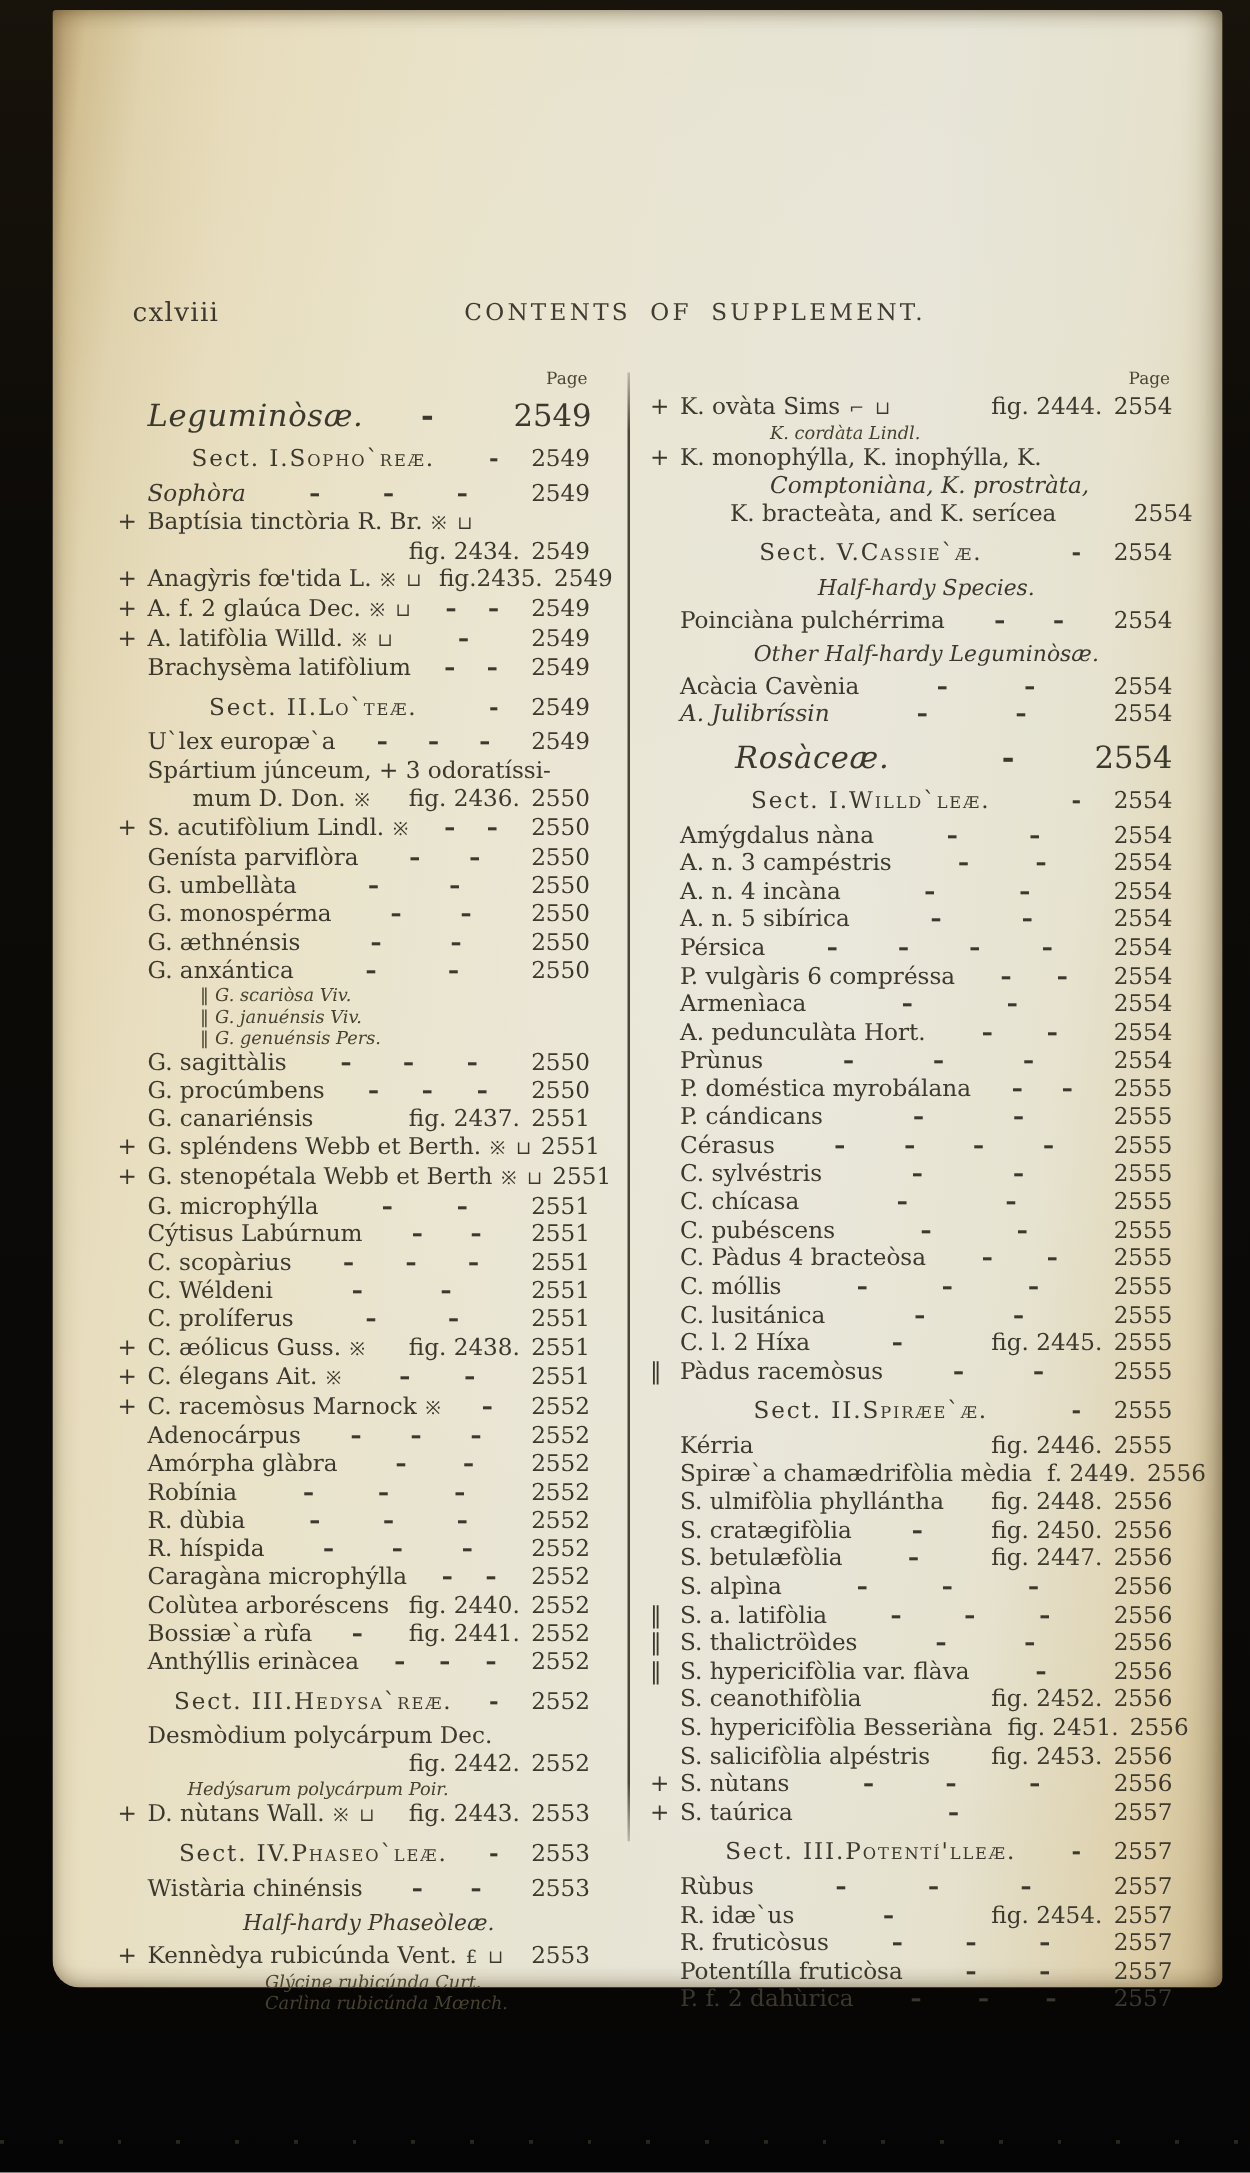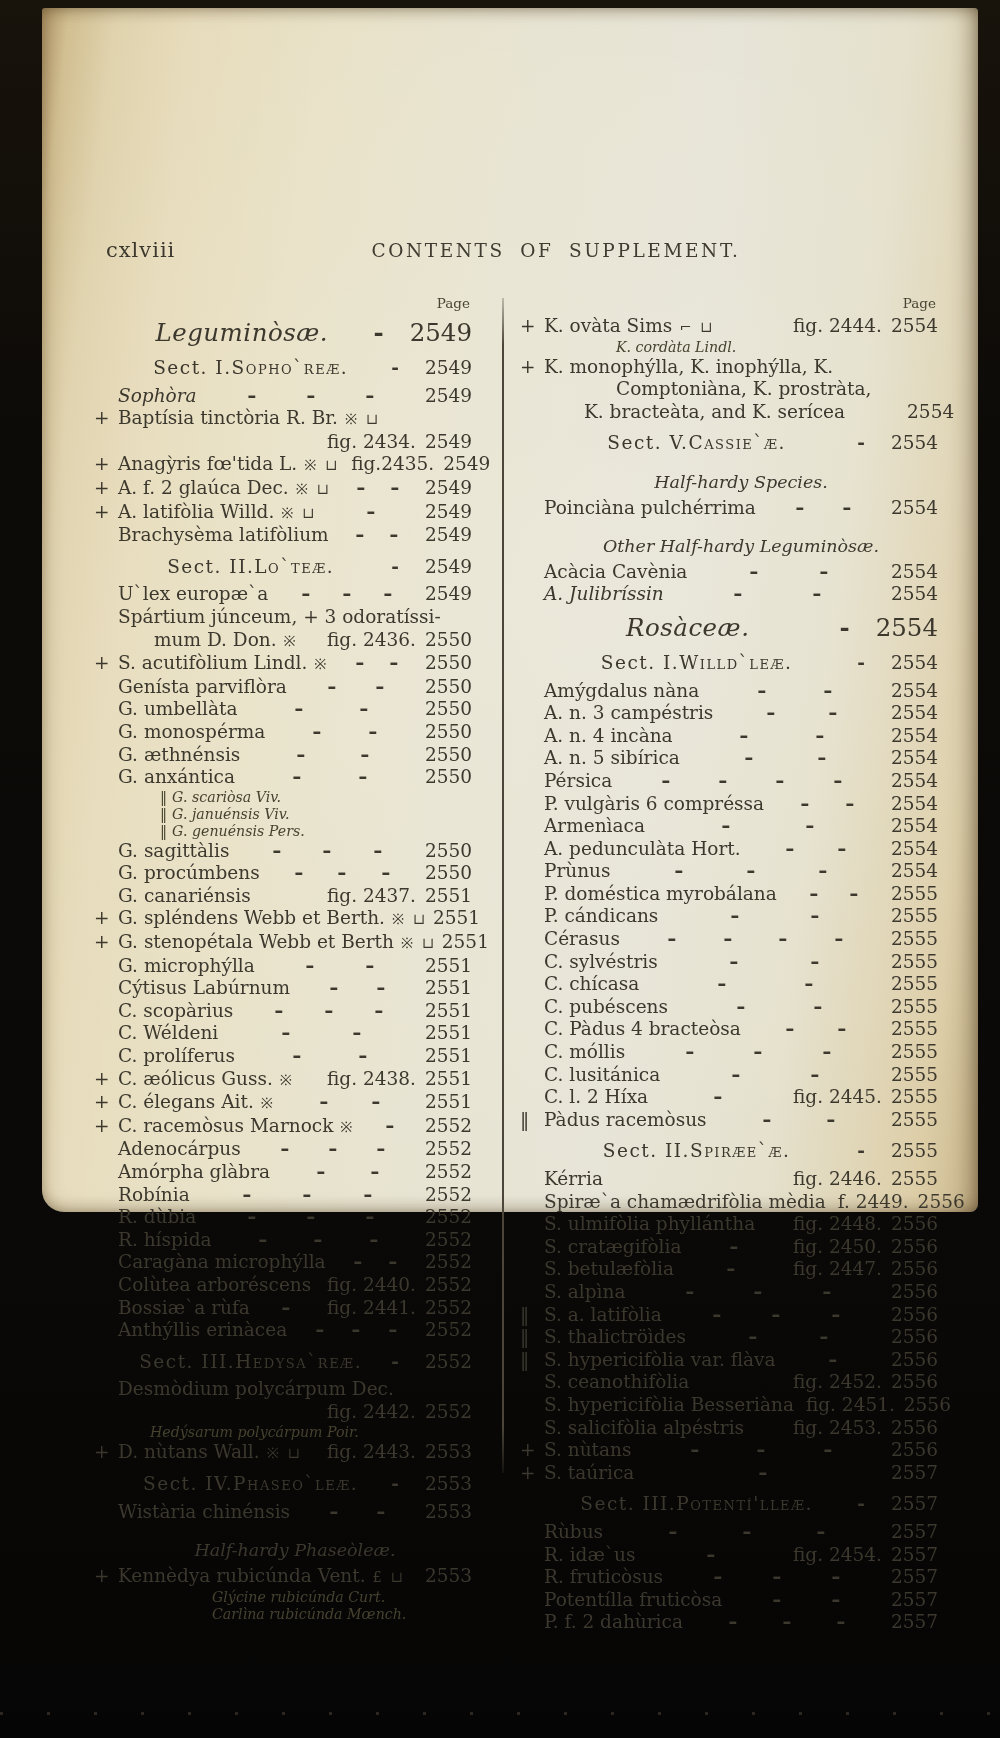--- a/index.html
+++ b/index.html
@@ -7,21 +7,21 @@
     width:1000px;height:1738px;position:relative;overflow:hidden;
     background:linear-gradient(180deg,#18130b 0%,#0d0b08 25%,#0a0907 70%,#060505 100%);
     font-family:"DejaVu Serif","Liberation Serif",serif;
   }
   .film-dots{
     position:absolute;left:0;right:0;top:1712px;height:3px;
     background:repeating-linear-gradient(90deg,#4a4136 0 3px,transparent 3px 47px);
     opacity:.55;
   }
   .page{
-    position:absolute;left:42px;top:8px;width:936px;height:1204px;
+    position:absolute;left:42px;top:8px;width:936px;height:1582px;
     background:
       radial-gradient(120% 85% at 56% 48%, rgba(255,255,255,0.12), rgba(255,255,255,0) 62%),
       linear-gradient(97deg,#b49a6c 0%,#d2bf92 2.6%,#e0d3ae 7%,#e7dcbc 14%,#e9e2c8 27%,#e8e4d2 46%,#e7e5d7 64%,#e5e1cd 80%,#ddcea8 94%,#c9b68b 100%);
     border-radius:3px 4px 8px 22px;
     box-shadow:
       inset -12px 0 26px -10px rgba(59,42,18,.6),
       inset 7px 0 20px -7px rgba(90,66,32,.38),
       inset 0 -7px 16px -9px rgba(90,66,32,.32),
       inset 0 8px 14px -9px rgba(90,66,32,.35);
     color:#3c382e;
@@ -55,23 +55,23 @@
   .pagenum{min-width:44px;text-align:right;flex:0 0 auto;}
   .row.it .name{font-style:italic;}
   .row.syn{font-size:14.2px;line-height:17px;color:#46422f;font-style:italic;}
   .row.syn .prefix{margin-left:0;width:auto;margin-right:5px;font-style:normal;}
   .row.cont{}
   .row.sect{margin:9px 0 5px;}
   .sect-center{flex:1 1 auto;text-align:center;white-space:nowrap;}
   .sect-label{letter-spacing:1.5px;}
   .sect-name{font-variant:small-caps;letter-spacing:1.5px;}
   .sect-dash,.fam-dash{margin:0 26px 0 8px;font-weight:bold;flex:0 0 auto;}
-  .row.fam{margin:7px 0 6px;font-size:24.5px;line-height:30px;}
+  .row.fam{margin:7px 0 6px;font-size:24.5px;line-height:30px;gap:38px;}
   .fam-text{flex:1 1 auto;text-align:center;font-style:italic;letter-spacing:.5px;white-space:nowrap;}
-  .row.sub{margin:16px 0 3px;}
+  .row.sub{margin:5px 0 3px;}
   .sub-text{flex:1 1 auto;text-align:center;font-style:italic;font-size:17.5px;white-space:nowrap;}
 </style>
 </head>
 <body>
 
 <div class="film-dots"></div>
 
 <div class="page">
   <div class="folio">cxlviii</div>
   <div class="header">CONTENTS OF SUPPLEMENT.</div>
@@ -484,21 +484,21 @@
         </div>
         <div class="row syn" style="padding-left: 96px; align-items: center;">
           <span class="name">K. cordàta Lindl.</span>
           <span class="dots"></span>
         </div>
         <div class="row entry">
           <span class="prefix">+</span>
           <span class="name">K. monophýlla, K. inophýlla, K.</span>
           <span class="dots"></span>
         </div>
-        <div class="row cont" style="padding-left: 96px;">
+        <div class="row cont" style="padding-left: 96px; font-style: italic;">
           <span class="name">Comptoniàna, K. prostràta,</span>
           <span class="dots"></span>
         </div>
         <div class="row cont" style="padding-left: 64px; gap: 28px;">
           <span class="name">K. bracteàta, and K. serícea</span>
           <span class="dots"></span>
           <span class="pagenum">2554</span>
         </div>
         <div class="row sect">
           <span class="sect-center"><span class="sect-label">Sect. V.</span><span class="sect-name">Cassie`æ.</span></span>

